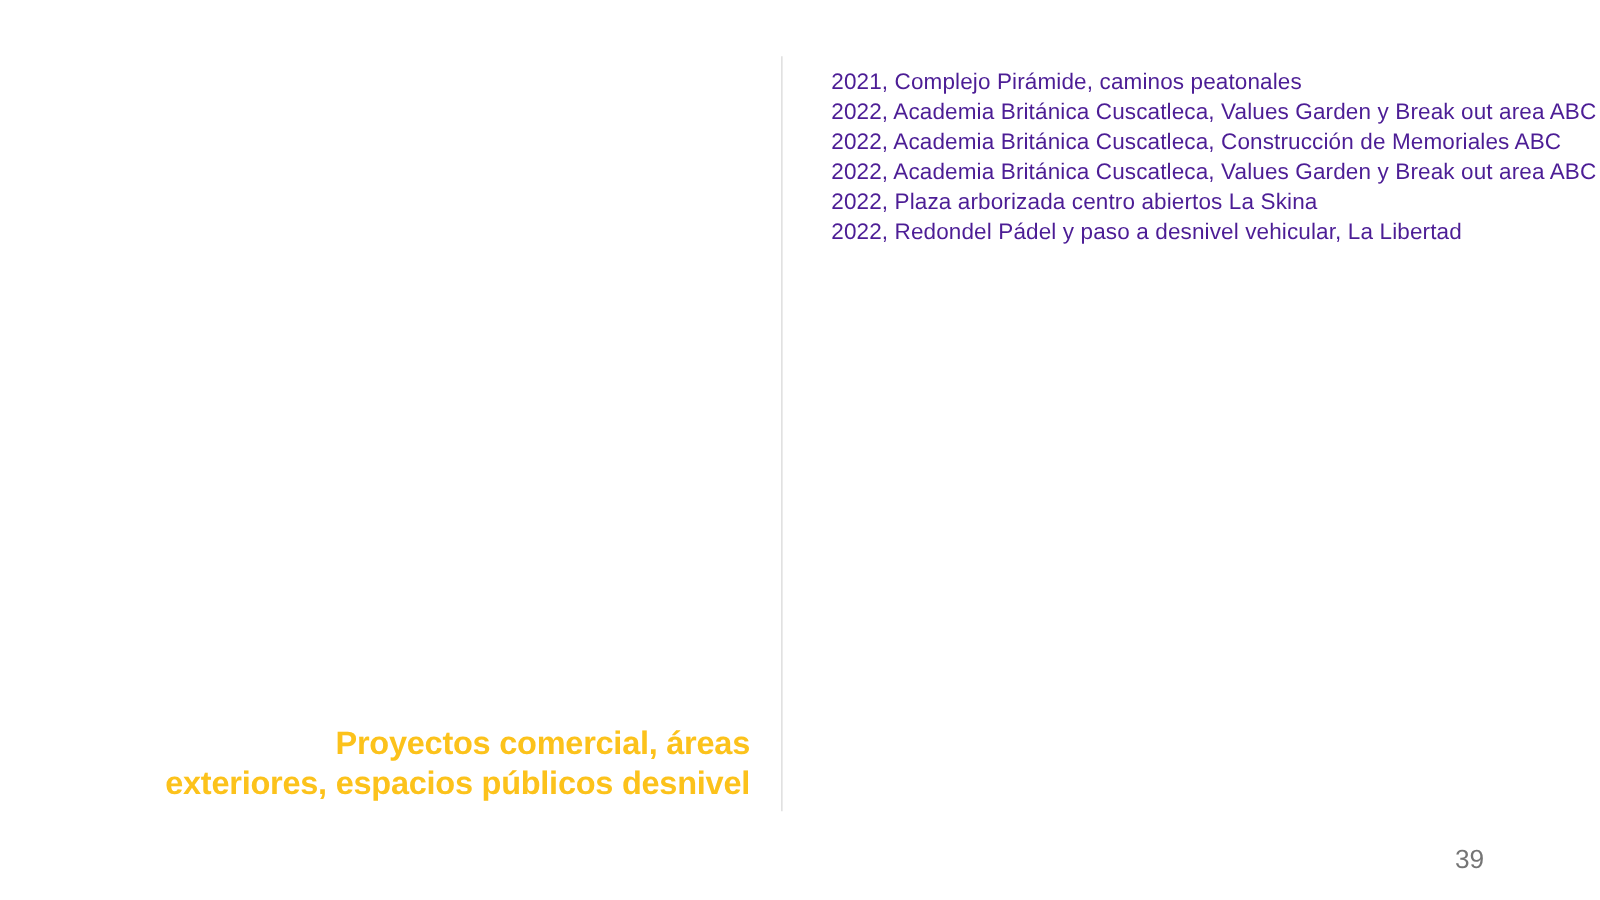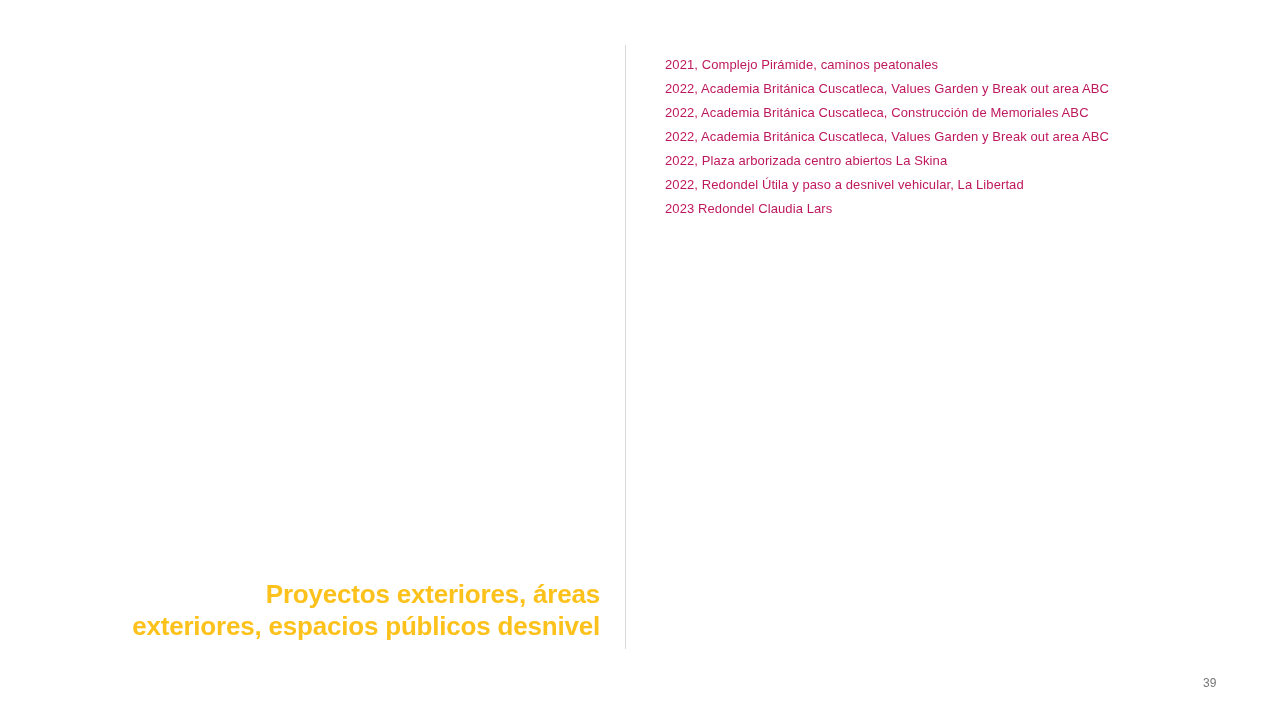--- a/index.html
+++ b/index.html
@@ -25,64 +25,63 @@
   .project-list {
     position: absolute;
     left: 665px;
     top: 53px;
     width: 560px;
   }
 
   .project-item {
     height: 24px;
     line-height: 24px;
-    font-size: 13px;
-    color: #be185d;
+    font-size: 18px;
+    color: #4c1d95;
     letter-spacing: 0.1px;
     white-space: nowrap;
   }
 
   .slide-title {
     position: absolute;
     left: 60px;
     top: 578px;
     width: 540px;
     text-align: right;
     font-weight: bold;
     font-size: 26px;
     line-height: 32px;
     color: #fcc21b;
     letter-spacing: -0.2px;
   }
 
   .page-number {
     position: absolute;
-    left: 1203px;
+    left: 1164px;
     top: 676px;
-    font-size: 12px;
+    font-size: 21px;
     color: #757575;
   }
 </style>
 </head>
 <body>
 
 <div class="slide">
 
   <div class="divider"></div>
 
   <div class="project-list">
     <div class="project-item">2021, Complejo Pirámide, caminos peatonales</div>
     <div class="project-item">2022, Academia Británica Cuscatleca, Values Garden y Break out area ABC</div>
     <div class="project-item">2022, Academia Británica Cuscatleca, Construcción de Memoriales ABC</div>
     <div class="project-item">2022, Academia Británica Cuscatleca, Values Garden y Break out area ABC</div>
     <div class="project-item">2022, Plaza arborizada centro abiertos La Skina</div>
-    <div class="project-item">2022, Redondel Útila y paso a desnivel vehicular, La Libertad</div>
-    <div class="project-item">2023 Redondel Claudia Lars</div>
+    <div class="project-item">2022, Redondel Pádel y paso a desnivel vehicular, La Libertad</div>
   </div>
 
   <h1 class="slide-title">
-    <span>Proyectos exteriores, áreas</span><br>
+    <span>Proyectos comercial, áreas</span><br>
     <span>exteriores, espacios públicos desnivel</span>
   </h1>
 
   <div class="page-number">39</div>
 
 </div>
 
 </body></html>

